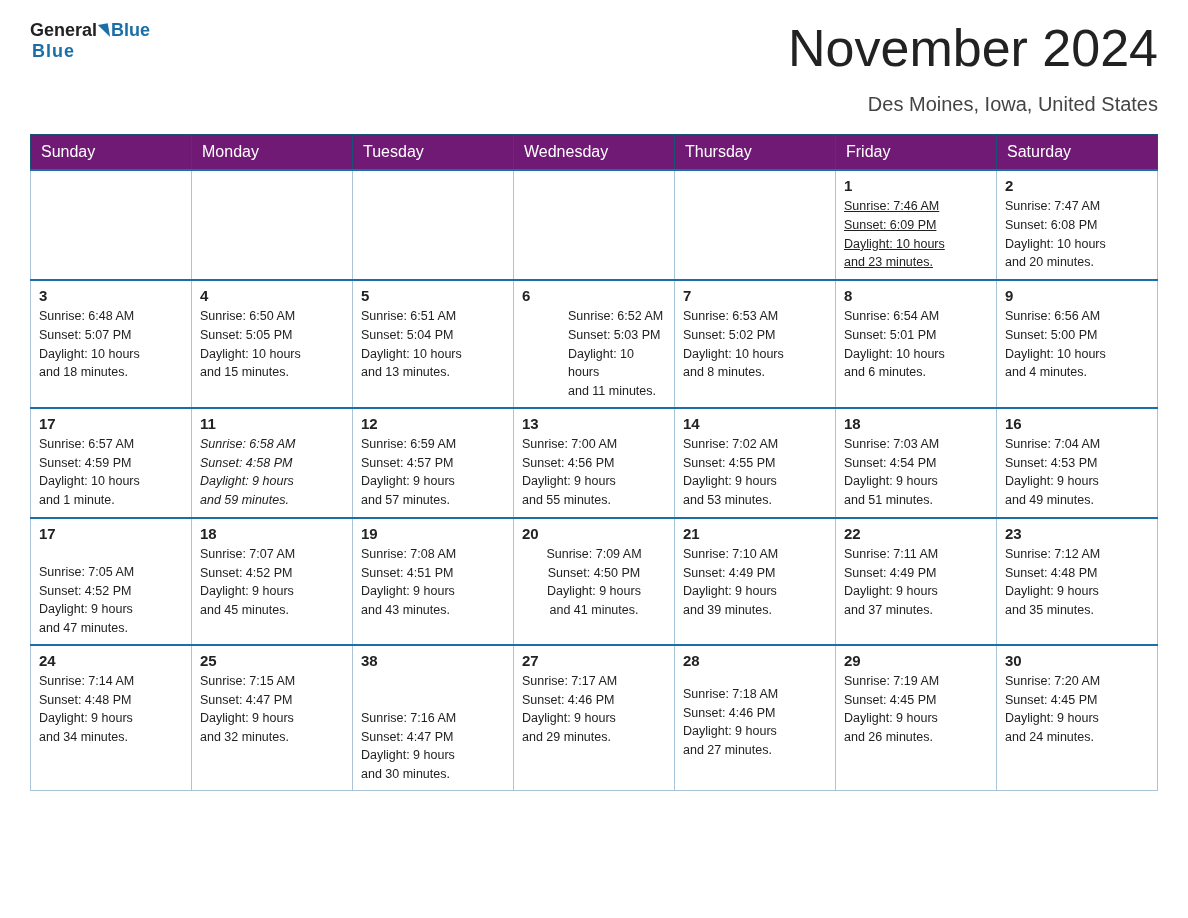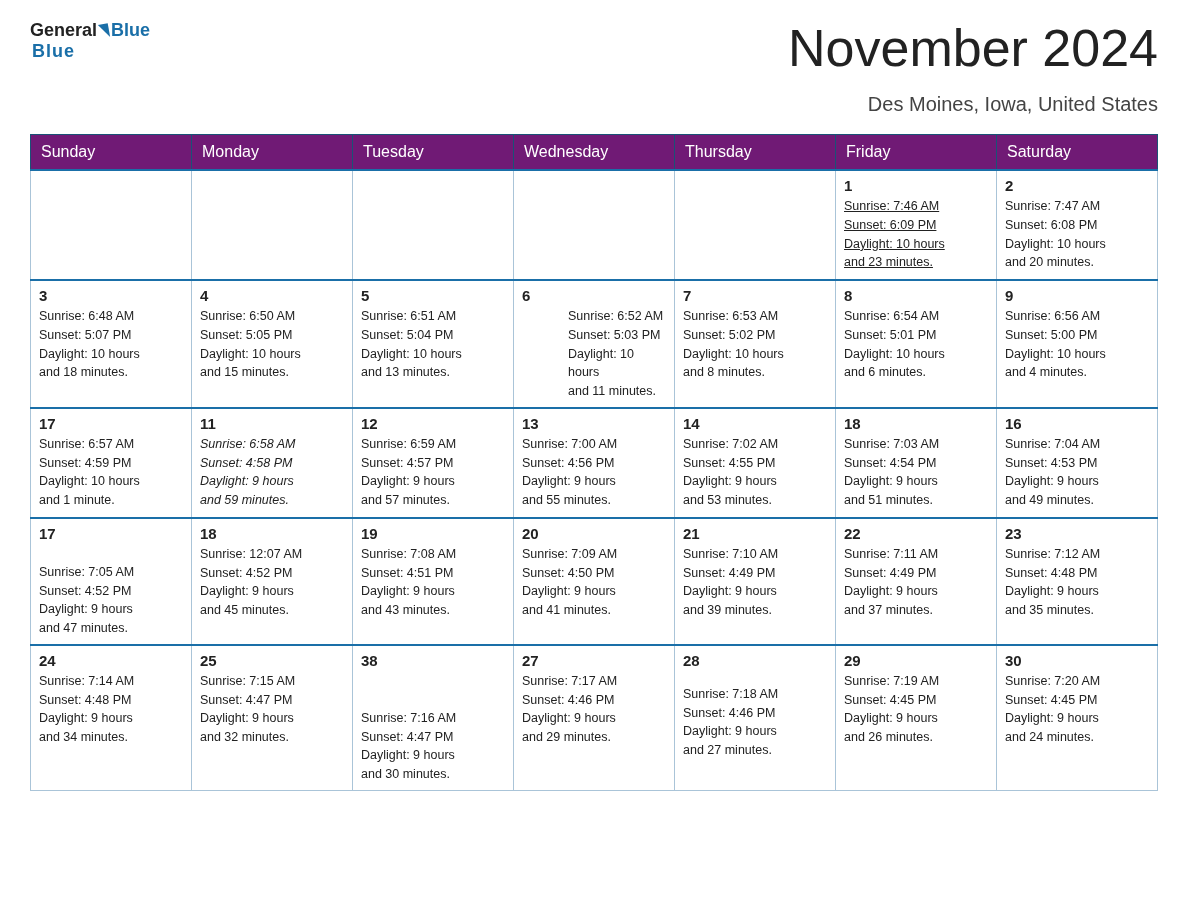--- a/index.html
+++ b/index.html
@@ -266,35 +266,35 @@
       <tr class="week-row">
         <td>
           <span class="day-number">17</span>
           <div class="day-info" style="white-space: pre-line; margin-top: 21px;">Sunrise: 7:05 AM
 Sunset: 4:52 PM
 Daylight: 9 hours
 and 47 minutes.</div>
         </td>
         <td>
           <span class="day-number">18</span>
-          <div class="day-info" style="white-space: pre-line;">Sunrise: 12:07 AM
+          <div class="day-info" style="white-space: pre-line;">Sunrise: 7:07 AM
 Sunset: 4:52 PM
 Daylight: 9 hours
 and 45 minutes.</div>
         </td>
         <td>
           <span class="day-number">19</span>
           <div class="day-info" style="white-space: pre-line;">Sunrise: 7:08 AM
 Sunset: 4:51 PM
 Daylight: 9 hours
 and 43 minutes.</div>
         </td>
         <td>
           <span class="day-number">20</span>
-          <div class="day-info" style="white-space: pre-line;">Sunrise: 7:09 AM
+          <div class="day-info" style="white-space: pre-line; text-align: center;">Sunrise: 7:09 AM
 Sunset: 4:50 PM
 Daylight: 9 hours
 and 41 minutes.</div>
         </td>
         <td>
           <span class="day-number">21</span>
           <div class="day-info" style="white-space: pre-line;">Sunrise: 7:10 AM
 Sunset: 4:49 PM
 Daylight: 9 hours
 and 39 minutes.</div>

